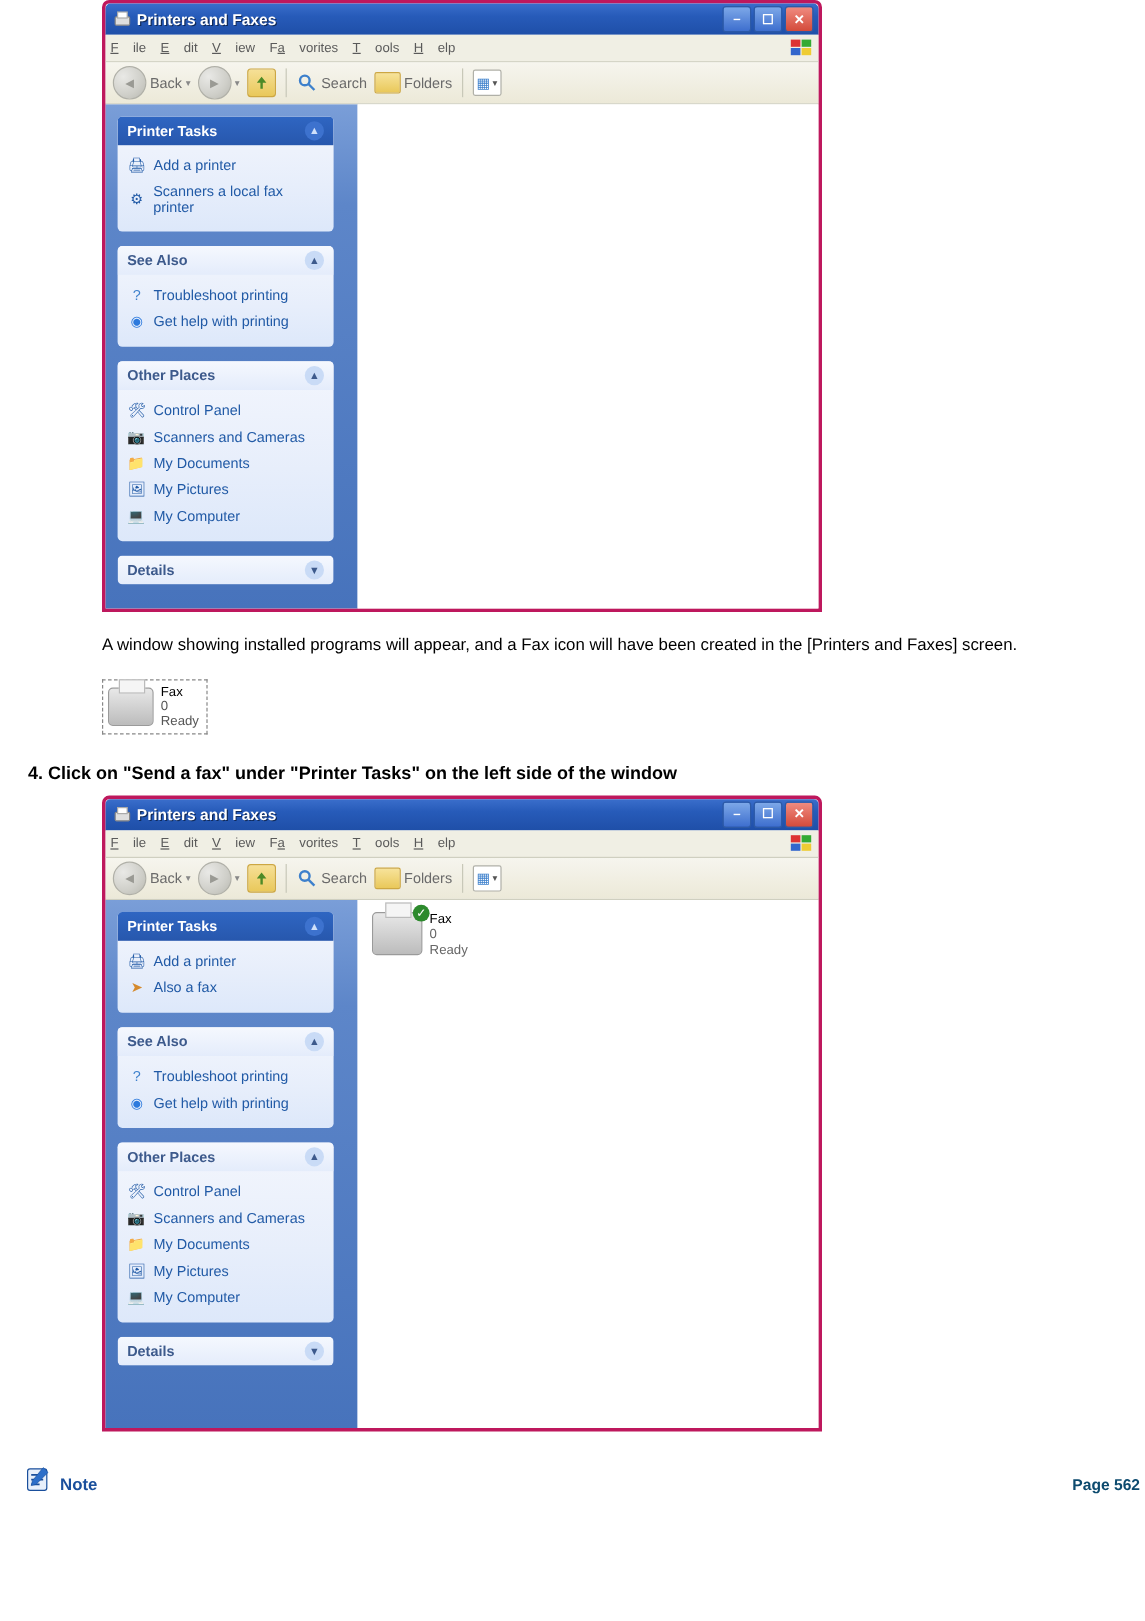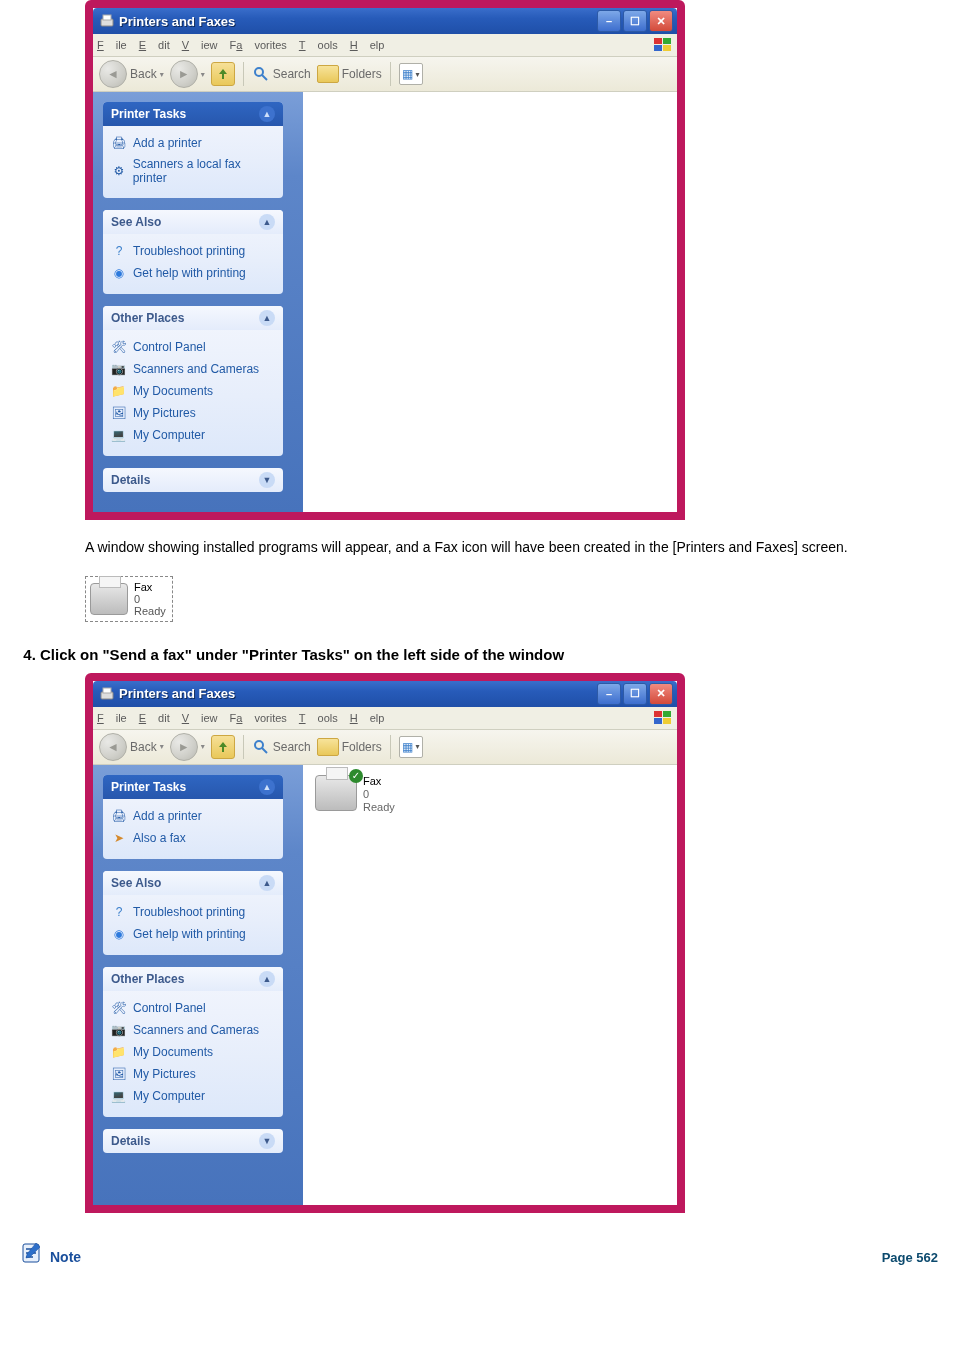--- a/index.html
+++ b/index.html
@@ -13,21 +13,21 @@
   }
   .page {
     padding: 0 0 20px 0;
   }
   .indent {
     margin-left: 85px;
   }
   
   .window {
     width: 600px;
-    border: 8px solid #be185d;
+    border: 3px solid #be185d;
     border-radius: 6px 6px 0 0;
     margin-bottom: 18px;
     background: #fff;
     box-sizing: border-box;
   }
   .titlebar {
     height: 26px;
     background: linear-gradient(to bottom,#3a6ecb,#275bb9 40%,#1f4fa8);
     display: flex;
     align-items: center;
@@ -268,21 +268,21 @@
     font-size:10px;display:flex;align-items:center;justify-content:center;
   }
   .faxItem .ftxt{
     font-size:11px;color:#666;line-height:1.2;
   }
   .faxItem .ftxt .name{color:#000;}
   
   .footer{
     display:flex;
     align-items:flex-end;
-    padding: 10px 16px 0 20px;
+    padding: 10px 4px 0 20px;
   }
   .footer .noteIcon{
     width:24px;height:24px;margin-right:6px;
     display:inline-flex;align-items:center;justify-content:center;
   }
   .footer .noteLabel{
     font-size:14px;font-weight:bold;color:#1a4f9c;
   }
   .footer .pn{
     margin-left:auto;

